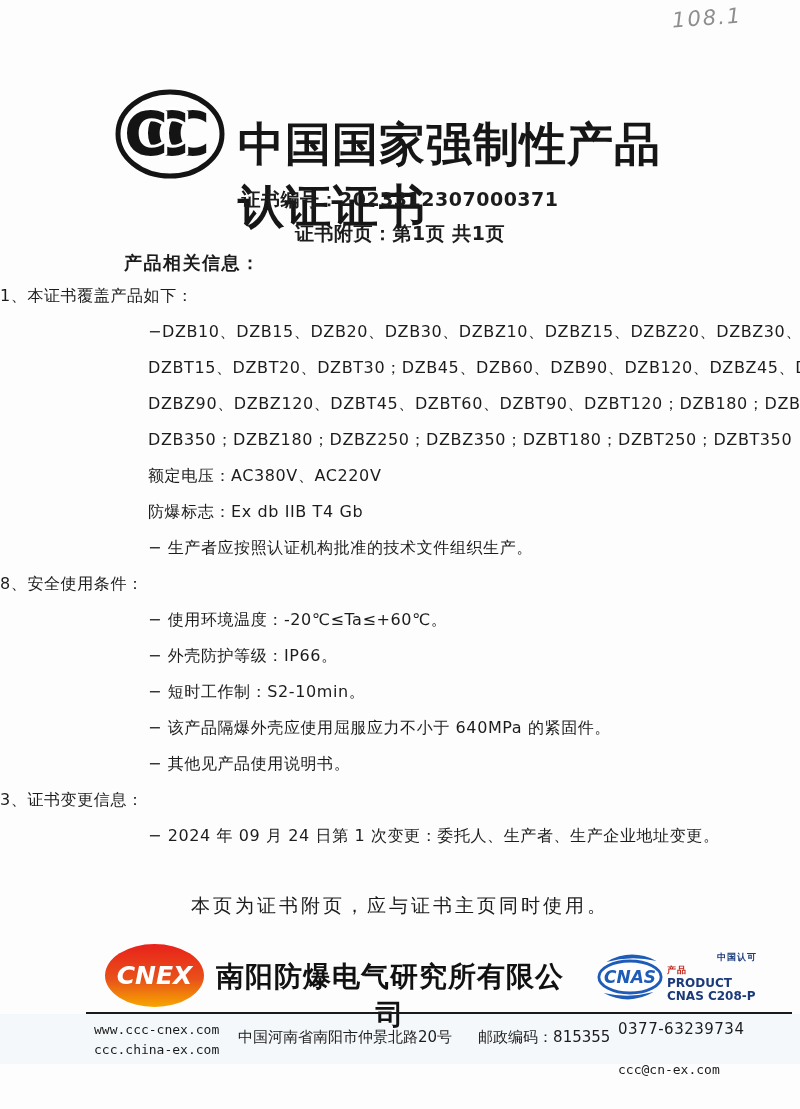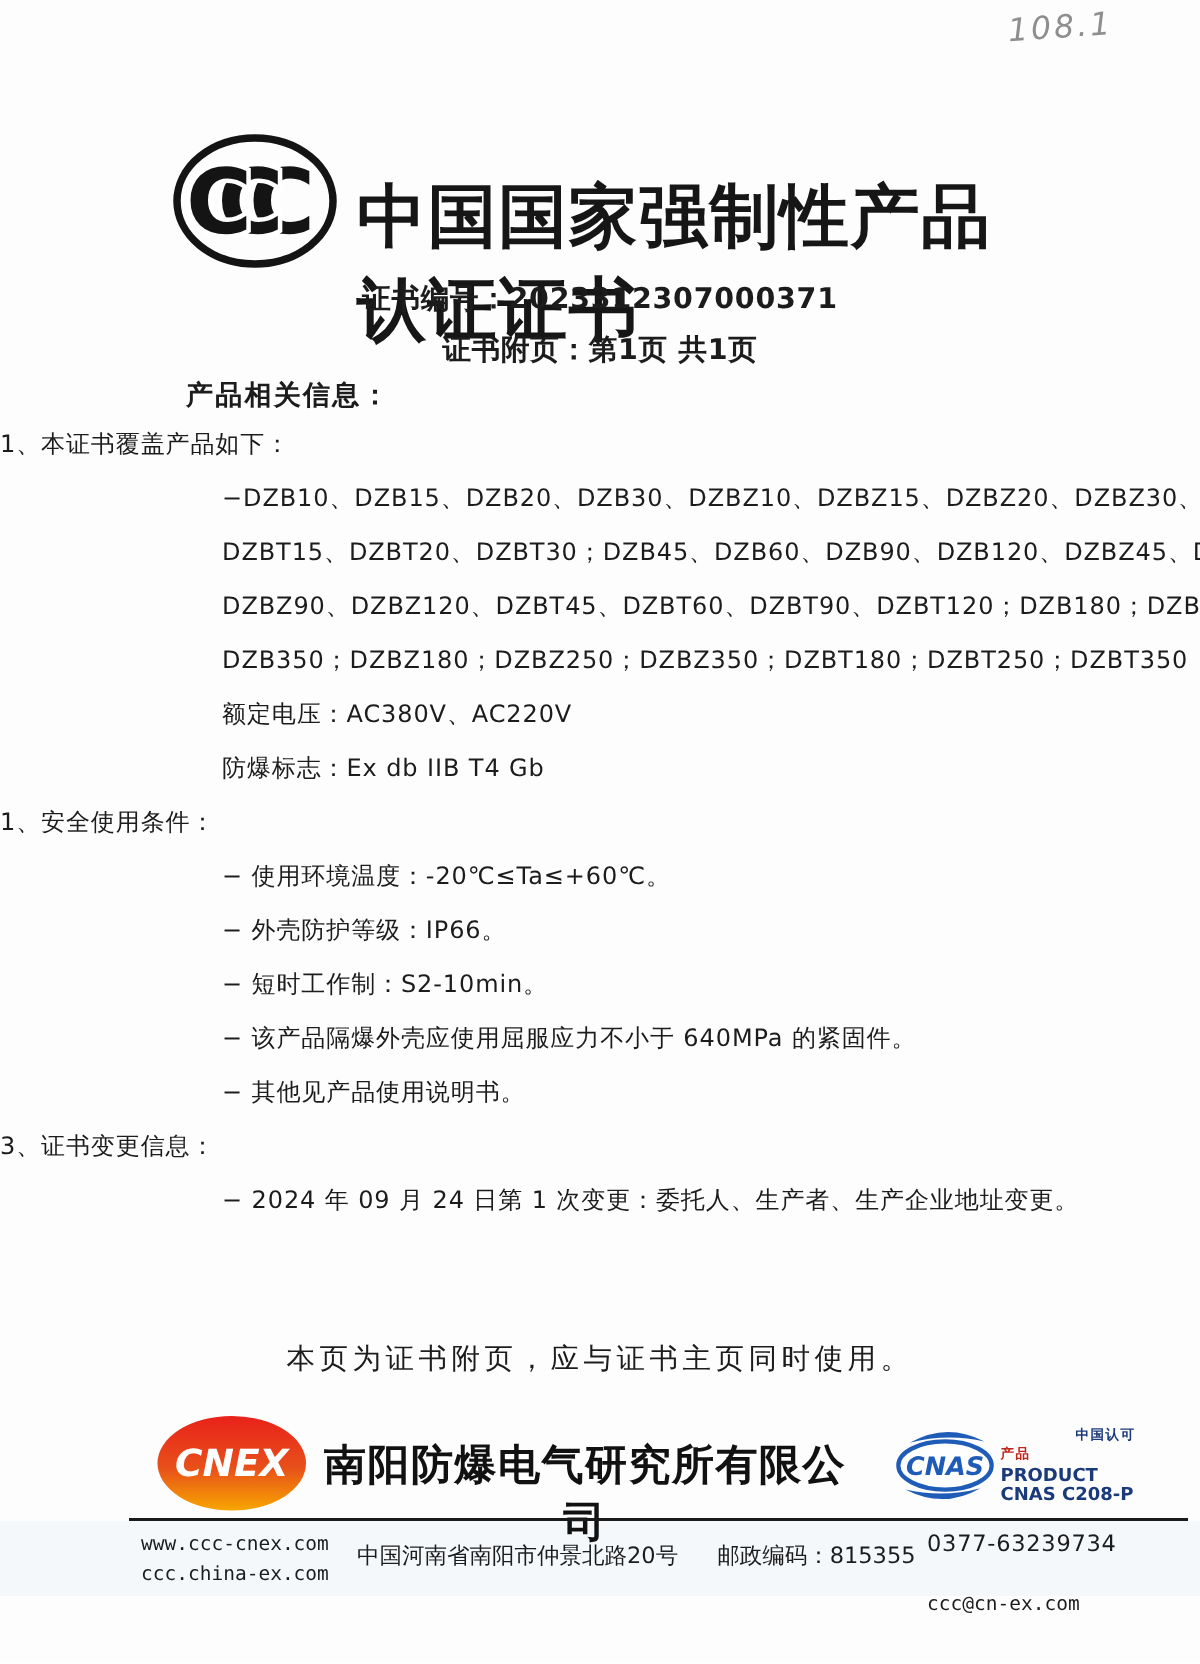--- a/index.html
+++ b/index.html
@@ -83,21 +83,22 @@
   <div class="section-heading">产品相关信息：</div>
 
   <div class="body" id="body-lines">
       <div class="body-line indent-0">1、本证书覆盖产品如下：</div>
       <div class="body-line indent-1">−DZB10、DZB15、DZB20、DZB30、DZBZ10、DZBZ15、DZBZ20、DZBZ30、DZBT10、</div>
       <div class="body-line indent-1">DZBT15、DZBT20、DZBT30；DZB45、DZB60、DZB90、DZB120、DZBZ45、DZBZ60、</div>
       <div class="body-line indent-1">DZBZ90、DZBZ120、DZBT45、DZBT60、DZBT90、DZBT120；DZB180；DZB250；</div>
       <div class="body-line indent-1">DZB350；DZBZ180；DZBZ250；DZBZ350；DZBT180；DZBT250；DZBT350</div>
       <div class="body-line indent-1">额定电压：AC380V、AC220V</div>
       <div class="body-line indent-1">防爆标志：Ex db IIB T4 Gb</div>
-      <div class="body-line indent-0">1、安全使用条件：</div>
+      <div class="body-line indent-1">− 生产者应按照认证机构批准的技术文件组织生产。</div>
+      <div class="body-line indent-0">8、安全使用条件：</div>
       <div class="body-line indent-1">− 使用环境温度：-20℃≤Ta≤+60℃。</div>
       <div class="body-line indent-1">− 外壳防护等级：IP66。</div>
       <div class="body-line indent-1">− 短时工作制：S2-10min。</div>
       <div class="body-line indent-1">− 该产品隔爆外壳应使用屈服应力不小于 640MPa 的紧固件。</div>
       <div class="body-line indent-1">− 其他见产品使用说明书。</div>
       <div class="body-line indent-0">3、证书变更信息：</div>
       <div class="body-line indent-1">− 2024 年 09 月 24 日第 1 次变更：委托人、生产者、生产企业地址变更。</div>
     </div>
 
   <div class="footnote">本页为证书附页，应与证书主页同时使用。</div>

